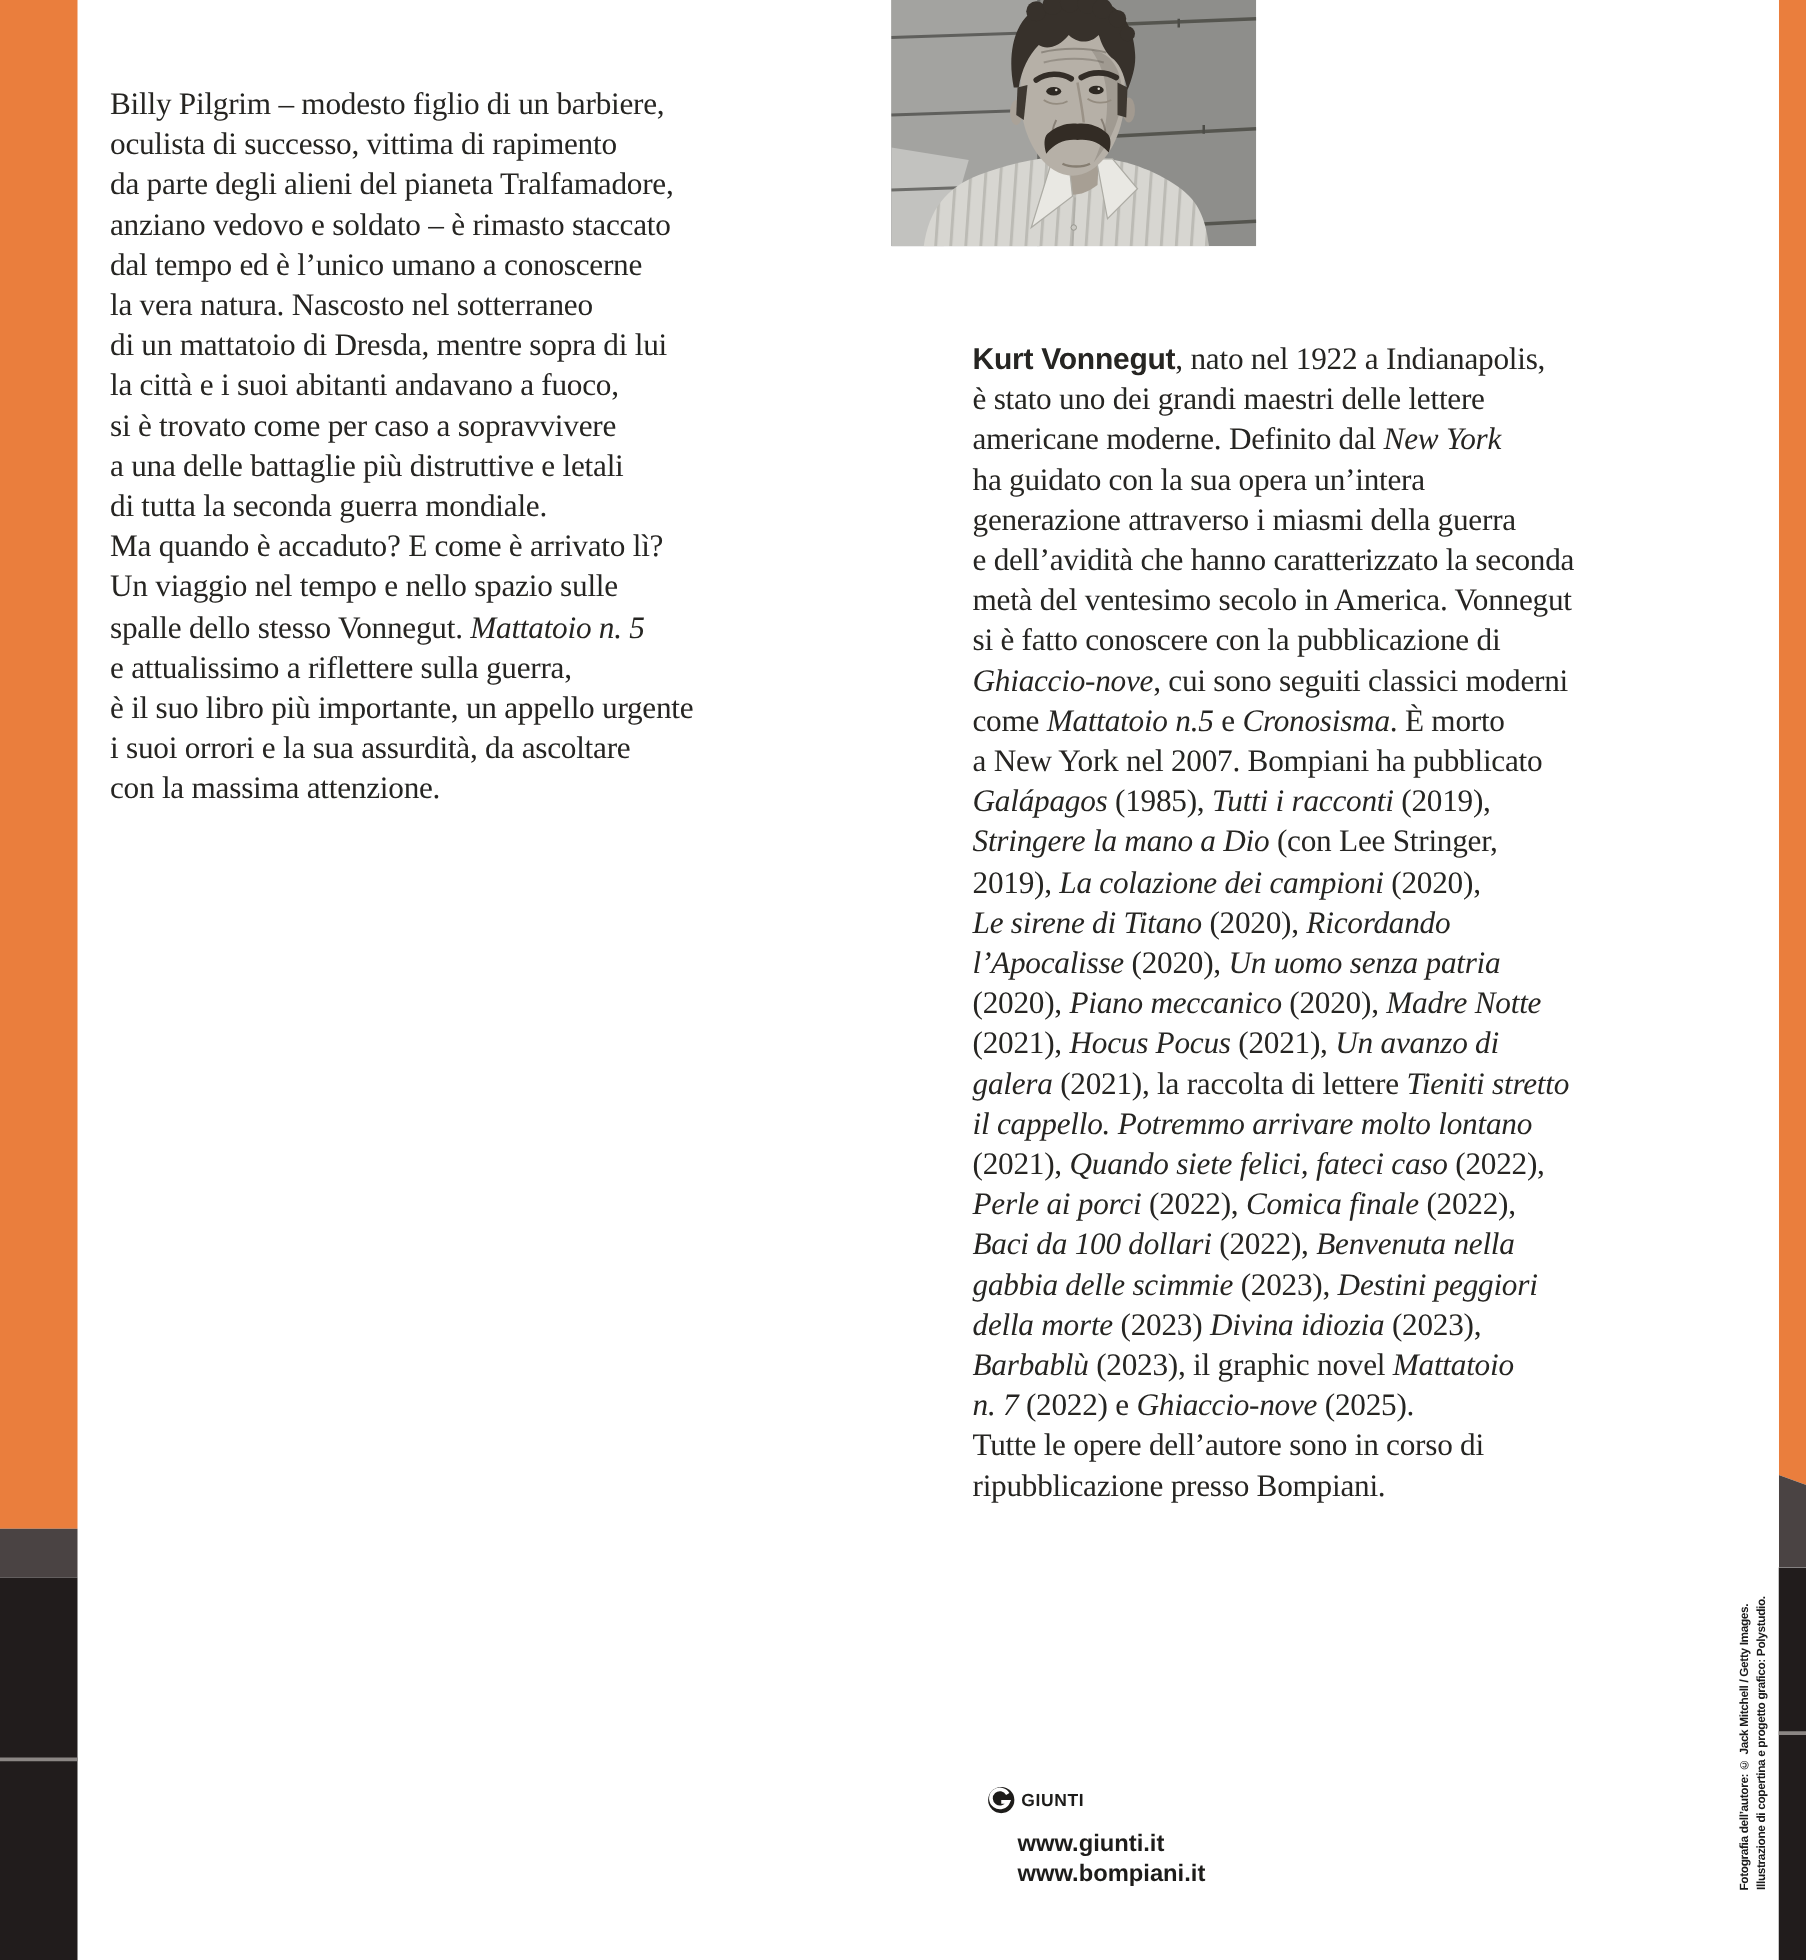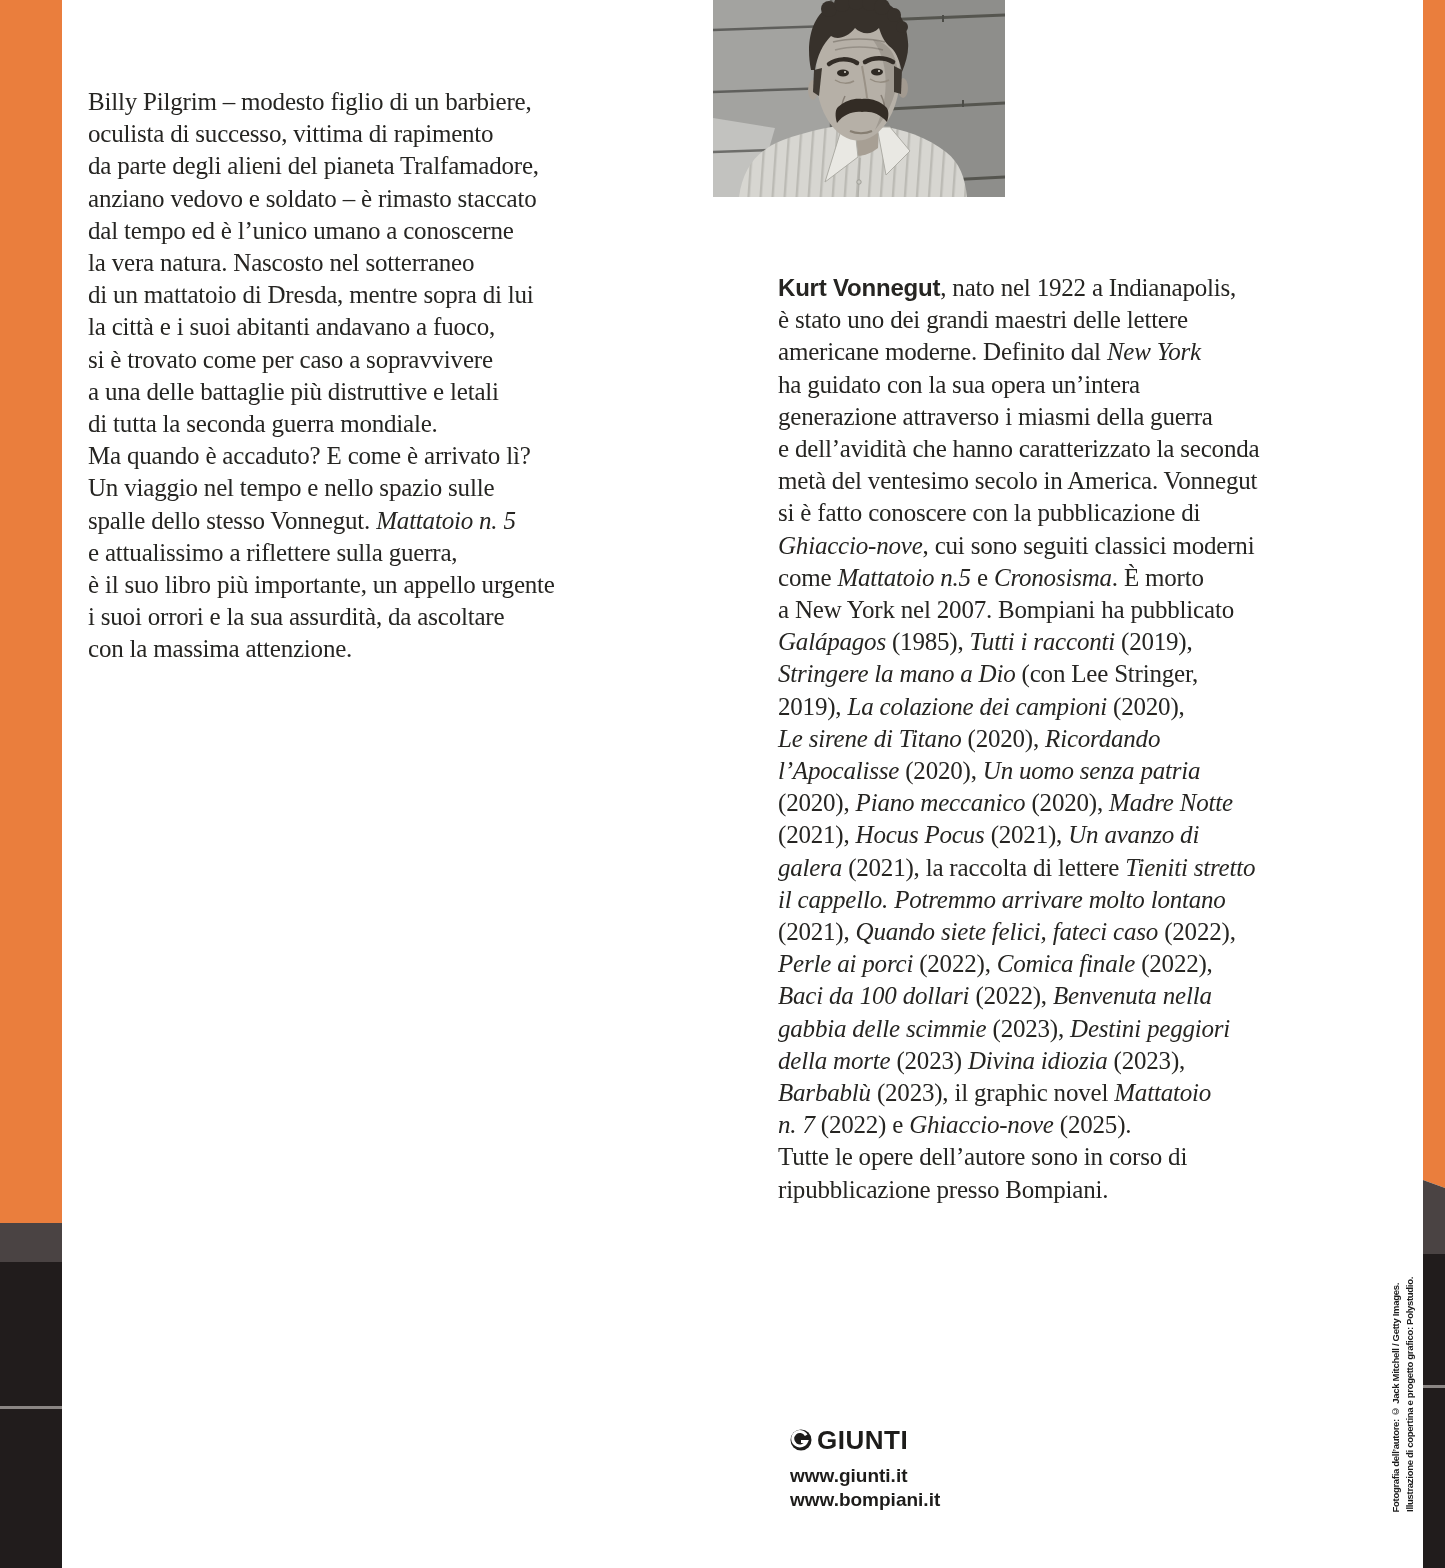--- a/index.html
+++ b/index.html
@@ -20,31 +20,31 @@
   .edge-right .eg{position:absolute;left:0;top:1180px;width:100%;height:74px;
     clip-path:polygon(0 0,100% 8px,100% 100%,0 100%);}
   .edge-right .eb{position:absolute;left:0;top:1254px;width:100%;height:314px;}
   .edge-right .esep{position:absolute;left:0;top:1385px;width:100%;height:3px;background:#8b8684;}
 
   
   .author-photo{position:absolute;left:713px;top:0;width:292px;height:197px;display:block;}
 
   
   .flap-text{position:absolute;color:#262522;font-size:25px;line-height:32.2px;letter-spacing:-0.2px;}
-  .left-text{left:88px;top:86px;width:640px;}
+  .left-text{left:88px;top:68px;width:640px;}
   .bio-text{left:778px;top:272px;width:645px;}
   .tline{white-space:nowrap;}
   .tline .it{font-style:italic;}
   .tline .bd{font-family:"Liberation Sans",sans-serif;font-weight:bold;font-size:24px;}
 
   
   .publisher{position:absolute;left:790px;top:1428px;color:#1d1c1a;font-family:"Liberation Sans",sans-serif;}
   .logo-row{display:flex;align-items:center;gap:5px;height:24px;}
-  .logo-name{font-weight:bold;font-size:26px;letter-spacing:0.5px;}
-  .websites{margin-top:12px;font-weight:bold;font-size:19px;line-height:23.5px;}
+  .logo-name{font-weight:bold;font-size:14px;letter-spacing:0.5px;}
+  .websites{margin-top:12px;font-weight:bold;font-size:19px;line-height:23.5px;margin-left:24px;}
 
   
   .credit{
     position:absolute;bottom:56px;
     writing-mode:vertical-rl;transform:rotate(180deg);
     font-family:"Liberation Sans",sans-serif;font-weight:bold;
     font-size:9.5px;letter-spacing:-0.3px;color:#1b1b1b;white-space:nowrap;
   }
   .credit-photo{left:1390px;}
   .credit-design{left:1404px;}

